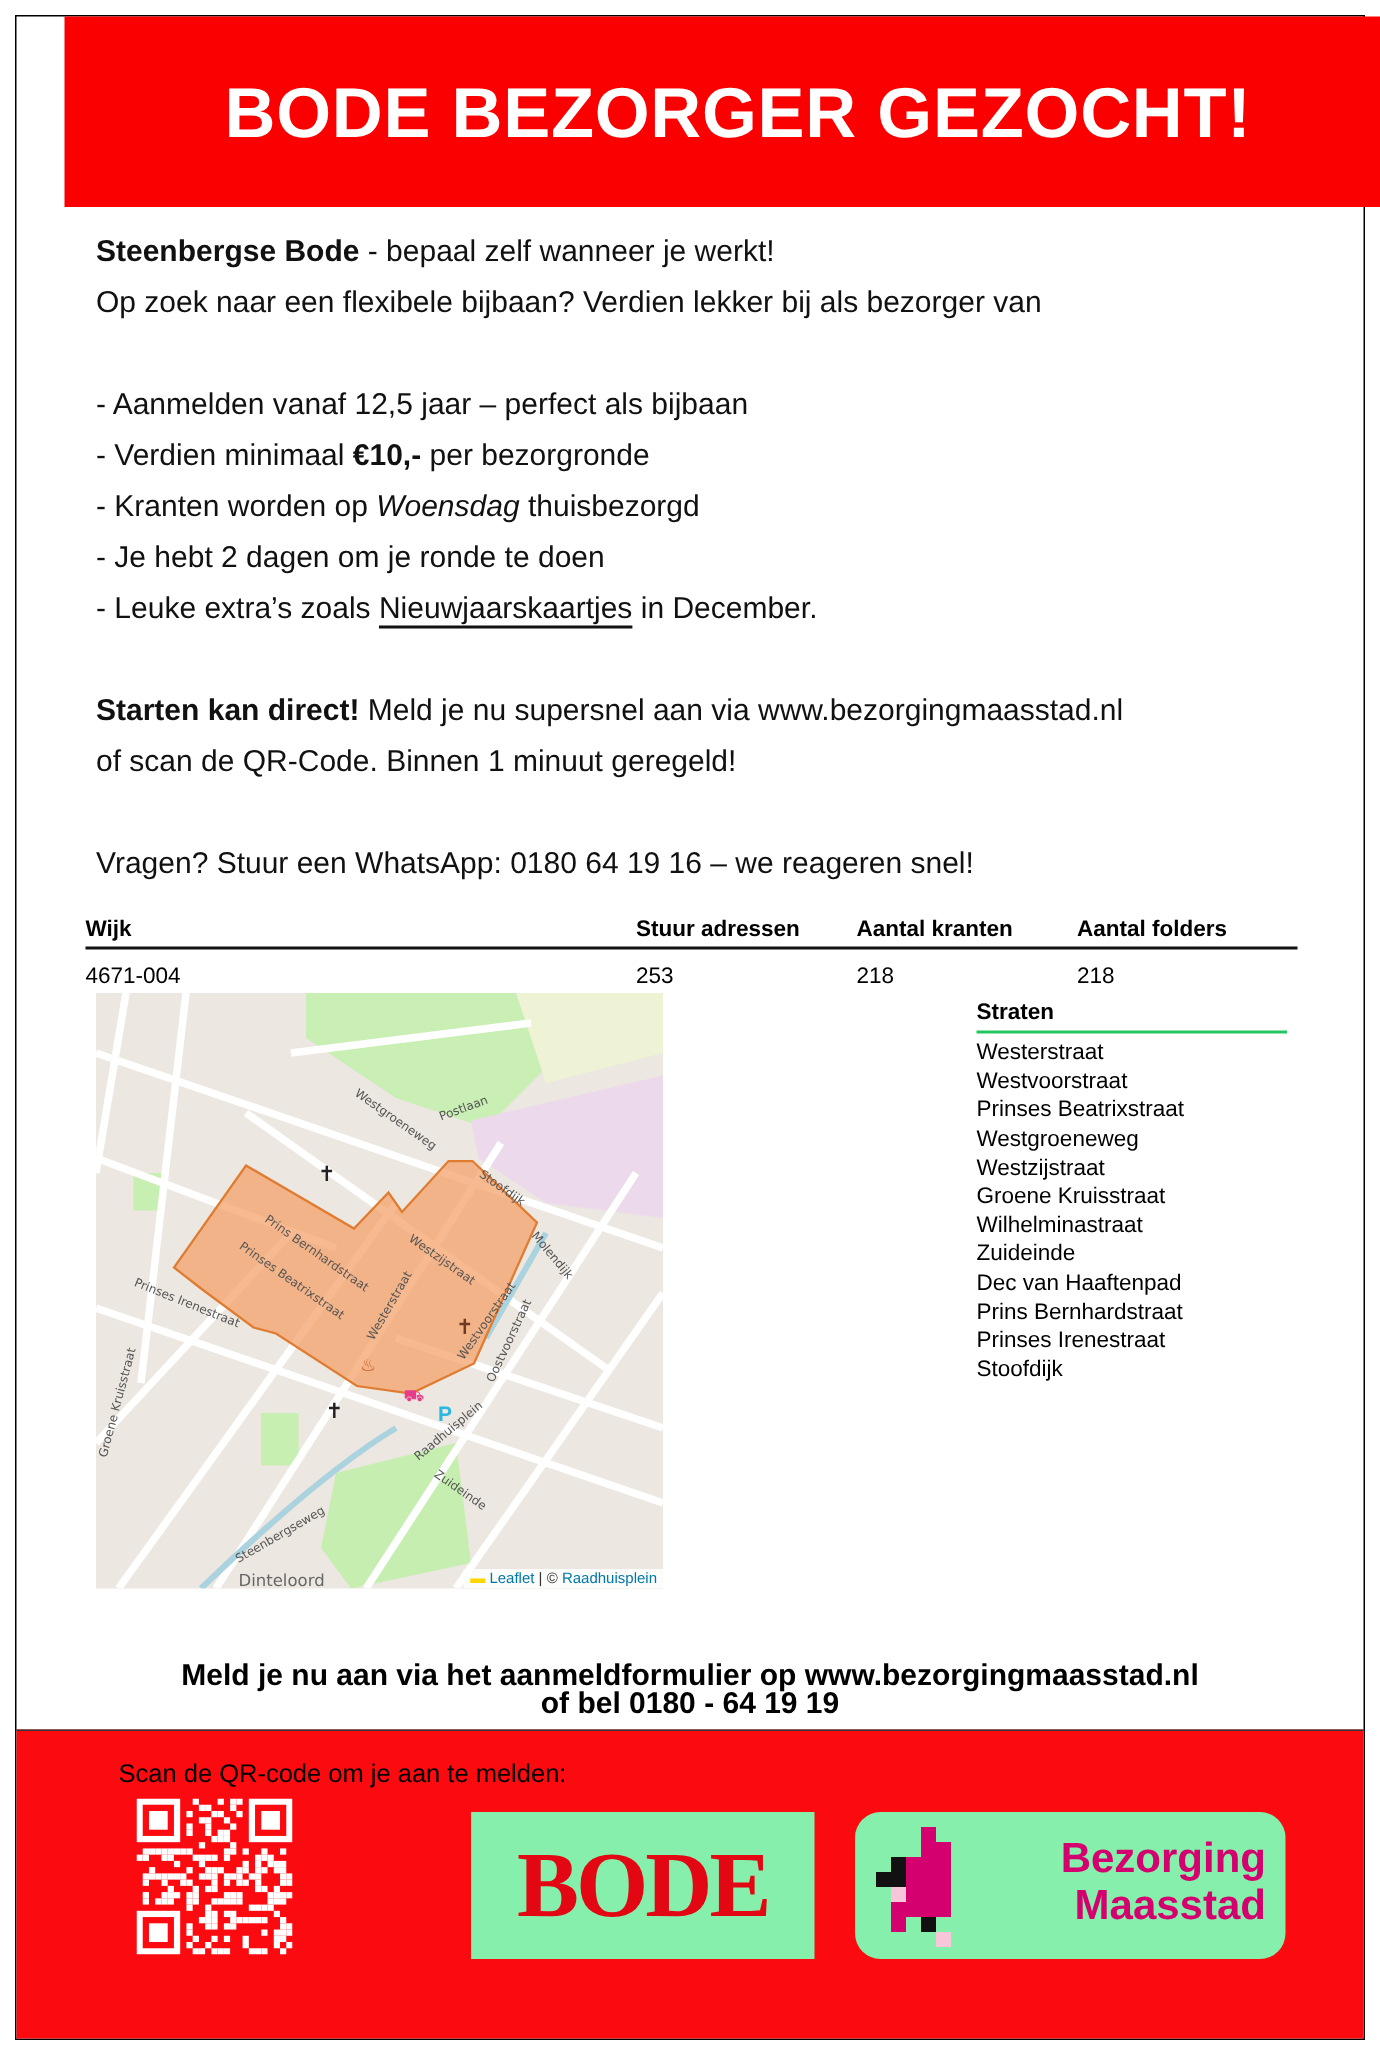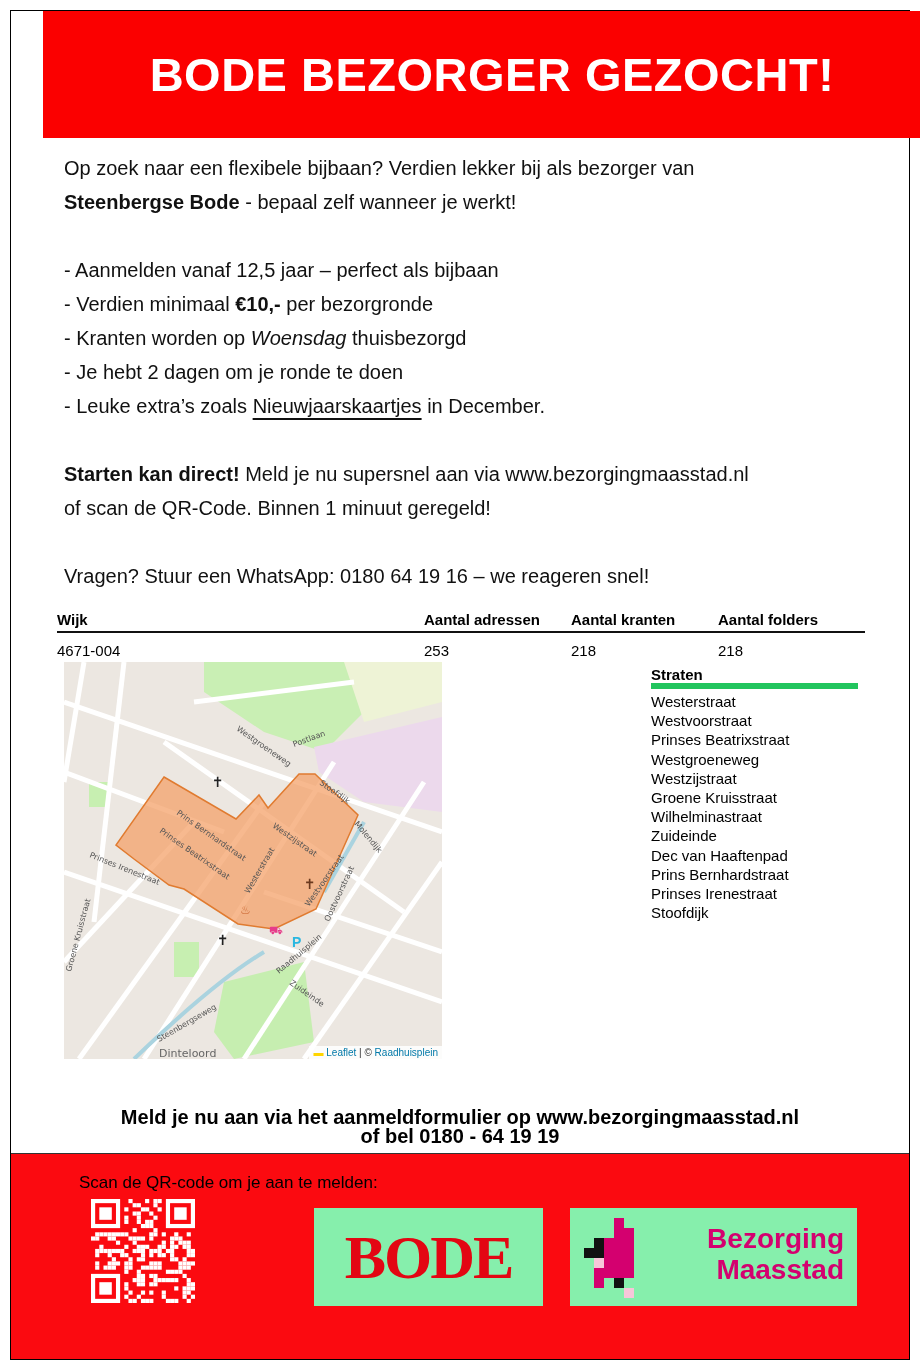--- a/index.html
+++ b/index.html
@@ -10,63 +10,63 @@
   .body-text { position: absolute; left: 53px; top: 140px; width: 790px; font-size: 20px; color: #111; }
   .body-text p { line-height: 34px; }
   .gap { height: 34px; }
   .u { text-decoration: underline; text-underline-offset: 5px; }
   .table { position: absolute; left: 46px; top: 600px; width: 808px; font-size: 15px; }
   .thead { display: flex; font-weight: bold; border-bottom: 2px solid #111; height: 22px; }
   .trow { display: flex; height: 26px; align-items: flex-end; }
   .c1 { width: 367px; } .c2 { width: 147px; } .c3 { width: 147px; } .c4 { width: 147px; }
   .map { position: absolute; left: 53px; top: 651px; width: 378px; height: 397px; background: #ede9e4; overflow: hidden; }
   .streets { position: absolute; left: 640px; top: 655px; width: 207px; font-size: 15px; }
-  .streets .sh { font-weight: bold; border-bottom: 6px solid #22c55e; height: 23px; }
+  .streets .sh { font-weight: bold; border-bottom: 2px solid #22c55e; height: 23px; }
   .streets .si { line-height: 19.2px; }
   .streets .list { padding-top: 3px; }
   .cta { position: absolute; left: 0; top: 1097px; width: 898px; text-align: center; font-weight: bold; font-size: 20px; line-height: 19px; }
   .footer { position: absolute; left: 0; top: 1142px; width: 898px; height: 206px; background: #fb0a10; border-top: 1px solid #333; }
   .scan-label { position: absolute; left: 68px; top: 19px; color: #000000; font-size: 17px; }
   .qr { position: absolute; left: 80px; top: 45px; width: 104px; height: 104px; }
   .logo-box { position: absolute; background: #86efac; }
   .bode { left: 303px; top: 54px; width: 229px; height: 98px; display: flex; align-items: center; justify-content: center; }
   .bode span { color: #e30613; font-family: "Liberation Serif", serif; font-weight: bold; font-size: 62px; letter-spacing: -2px; }
-  .bm { left: 559px; top: 54px; width: 287px; height: 98px; }
+  .bm { left: 559px; top: 54px; width: 287px; height: 98px; border-radius: 17px; }
   .bm-text { position: absolute; left: 94px; top: 15px; color: #d4006f; font-size: 28px; font-weight: bold; line-height: 31px; text-align: right; width: 180px; }
   .attrib { position: absolute; right: 0; bottom: 0; background: rgba(255,255,255,0.85); font-size: 10px; padding: 1px 4px; color: #333; }
   .attrib a { color: #0078a8; text-decoration: none; }
 </style>
 </head>
 <body>
 
 <div class="frame">
   <div class="header">
     <h1>BODE BEZORGER GEZOCHT!</h1>
   </div>
 
   <div class="body-text">
+    <p><b>Steenbergse Bode</b><span> - bepaal zelf wanneer je werkt!</span></p>
     <p>Op zoek naar een flexibele bijbaan? Verdien lekker bij als bezorger van</p>
-    <p><b>Steenbergse Bode</b><span> - bepaal zelf wanneer je werkt!</span></p>
     <div class="gap"></div>
     <p>- Aanmelden vanaf 12,5 jaar – perfect als bijbaan</p>
     <p><span>- Verdien minimaal </span><b>€10,-</b><span> per bezorgronde</span></p>
     <p><span>- Kranten worden op </span><i>Woensdag</i><span> thuisbezorgd</span></p>
     <p>- Je hebt 2 dagen om je ronde te doen</p>
     <p><span>- Leuke extra’s zoals </span><span class="u">Nieuwjaarskaartjes</span><span> in December.</span></p>
     <div class="gap"></div>
     <p><b>Starten kan direct!</b><span> Meld je nu supersnel aan via www.bezorgingmaasstad.nl</span></p>
     <p>of scan de QR-Code. Binnen 1 minuut geregeld!</p>
     <div class="gap"></div>
     <p>Vragen? Stuur een WhatsApp: 0180 64 19 16 – we reageren snel!</p>
   </div>
 
   <div class="table">
     <div class="thead">
       <div class="c1">Wijk</div>
-      <div class="c2">Aantal adressen</div>
+      <div class="c2">Stuur adressen</div>
       <div class="c3">Aantal kranten</div>
       <div class="c4">Aantal folders</div>
     </div>
     <div class="trow">
       <div class="c1">4671-004</div>
       <div class="c2">253</div>
       <div class="c3">218</div>
       <div class="c4">218</div>
     </div>
   </div>

